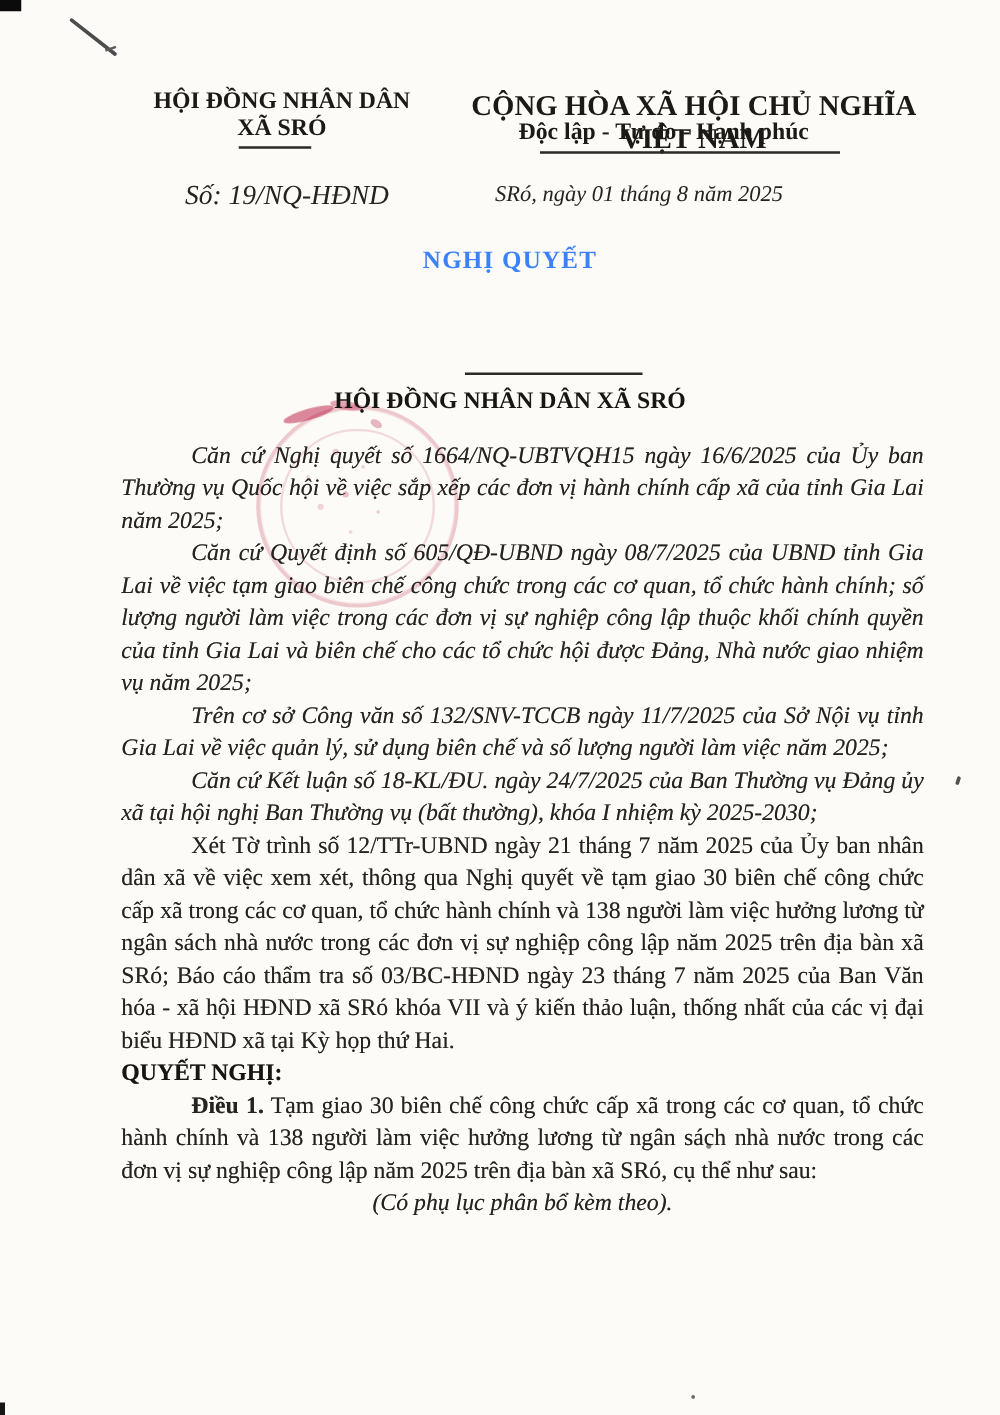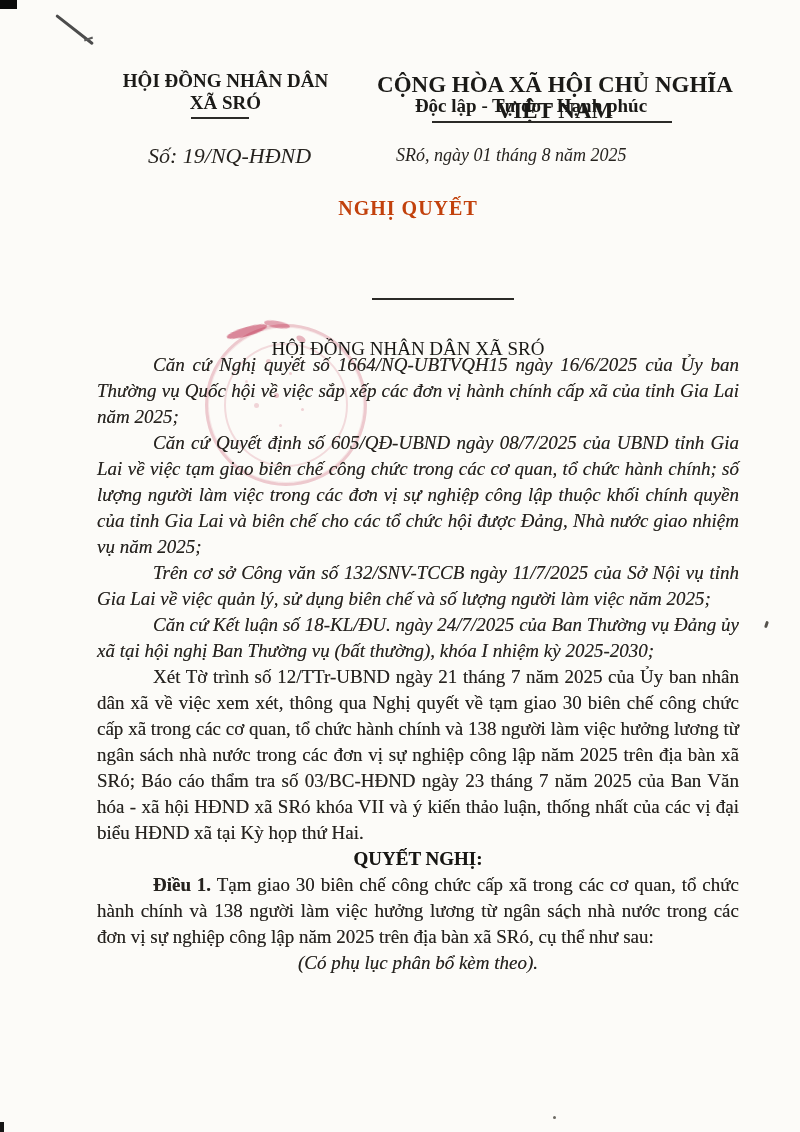--- a/index.html
+++ b/index.html
@@ -24,32 +24,32 @@
   .org-right-l2{left:385px;top:95px;width:292px;text-align:center;font-weight:bold;
             font-size:19px;color:#1b1a17;}
   .rule{background:#2b2a27;height:2px;}
   .rule-left{left:191px;top:117px;width:58px;}
   .rule-right{left:432px;top:121px;width:240px;}
   .doc-number{left:148px;top:143px;font-size:22px;font-style:italic;}
   .place-date{left:396px;top:145px;font-size:18px;font-style:italic;}
 
   
   .title-block{left:78px;top:197px;width:660px;text-align:center;}
-  .doc-type{font-size:20px;font-weight:bold;letter-spacing:1px;color:#c2410c;}
+  .doc-type{font-size:20px;font-weight:bold;letter-spacing:1px;color:#3b82f6;}
   .subject{font-size:18px;font-weight:bold;line-height:25px;margin-top:7px;color:#1b1a17;}
   .rule-title{left:372px;top:298px;width:142px;}
   .issuer{left:78px;top:310px;width:660px;text-align:center;
-          font-size:19px;font-weight:normal;color:#171613;margin-top:28px;}
+          font-size:19px;font-weight:bold;color:#171613;}
 
   
   .body-block{left:97px;top:352px;width:642px;
           font-size:19px;line-height:26px;text-align:justify;
           text-shadow:0 0 .5px rgba(45,42,38,.55);}
   .body-block p{margin:0;text-indent:56px;}
-  .body-block p.res-head{text-align:center;text-indent:0;font-weight:bold;
+  .body-block p.res-head{text-indent:0;font-weight:bold;
           font-size:19px;color:#171613;}
   .body-block p.note{text-align:center;text-indent:0;font-style:italic;}
 
   
   .stamp{left:205px;top:324px;width:156px;height:156px;border-radius:50%;
          border:3px solid rgba(194,58,85,.26);
          box-shadow:inset 0 0 0 1px rgba(194,58,85,.10);}
   .stamp::before{content:"";position:absolute;left:16px;top:16px;right:16px;bottom:16px;
          border-radius:50%;border:2px solid rgba(194,58,85,.17);}
   .stamp::after{content:"";position:absolute;left:66px;top:66px;width:5px;height:5px;

